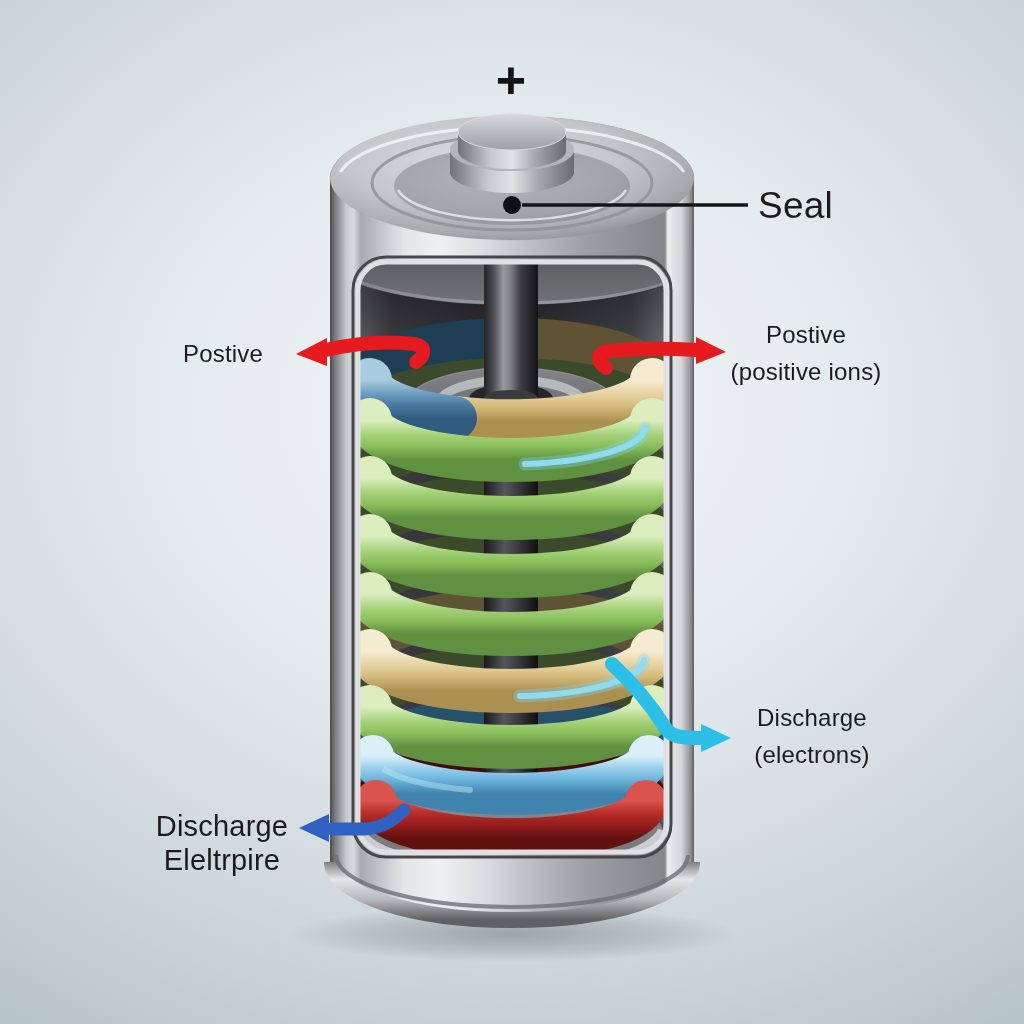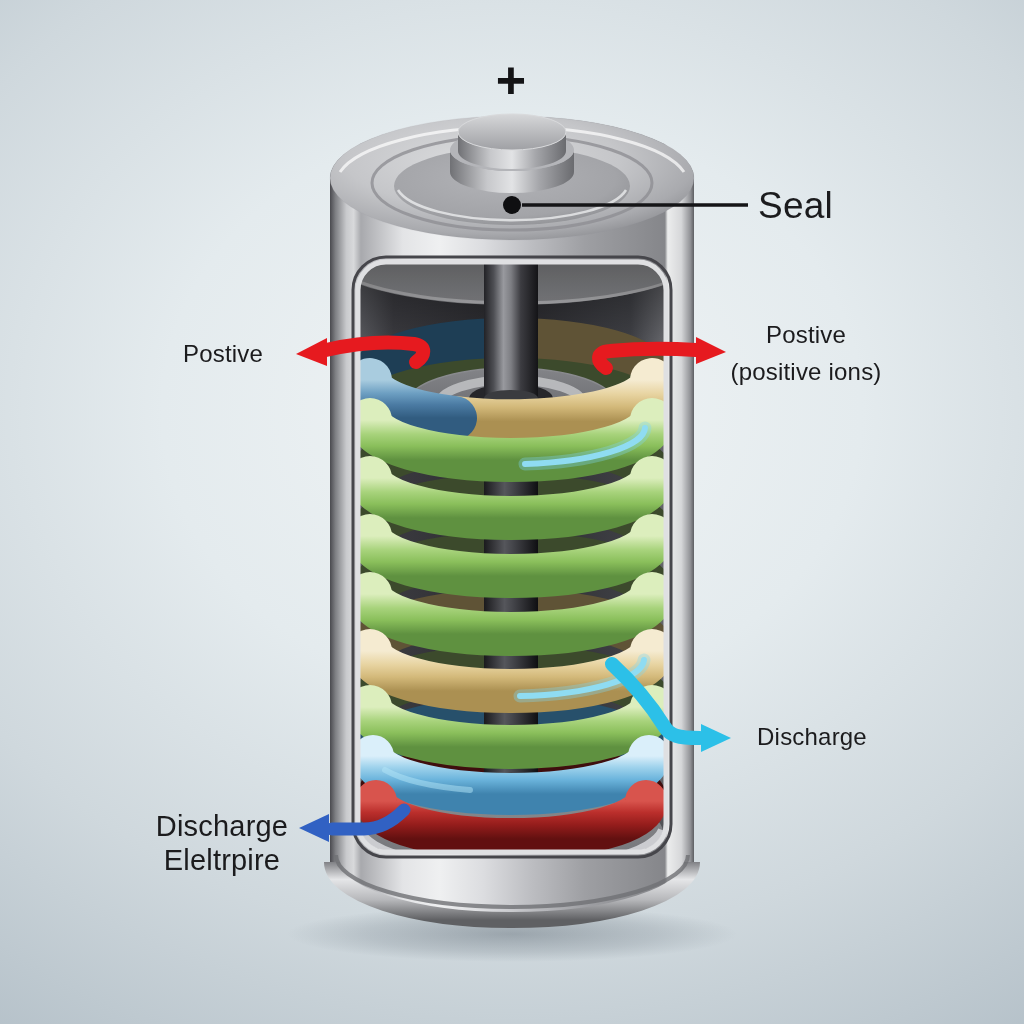--- a/index.html
+++ b/index.html
@@ -271,20 +271,21 @@
   <span>Postive</span>
 </div>
 
 <div class="label" style="left:806px;top:353px;">
   <span>Postive</span>
   <span>(positive ions)</span>
 </div>
 
 <div class="label" style="left:812px;top:736px;">
   <span>Discharge</span>
+  <span>(electrons)</span>
 </div>
 
 <div class="label electrolyte" style="left:222px;top:843px;">
   <span>Discharge</span>
   <span>Eleltrpire</span>
 </div>
 
 </div>
 
 </body></html>

